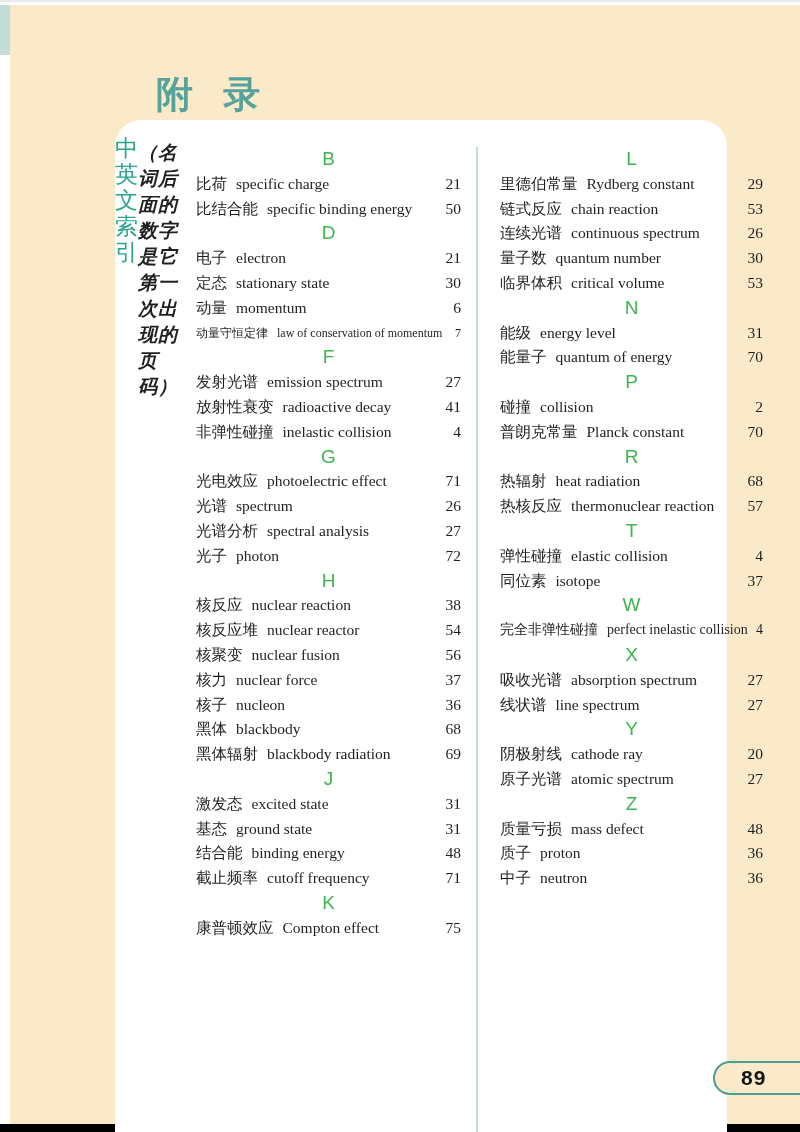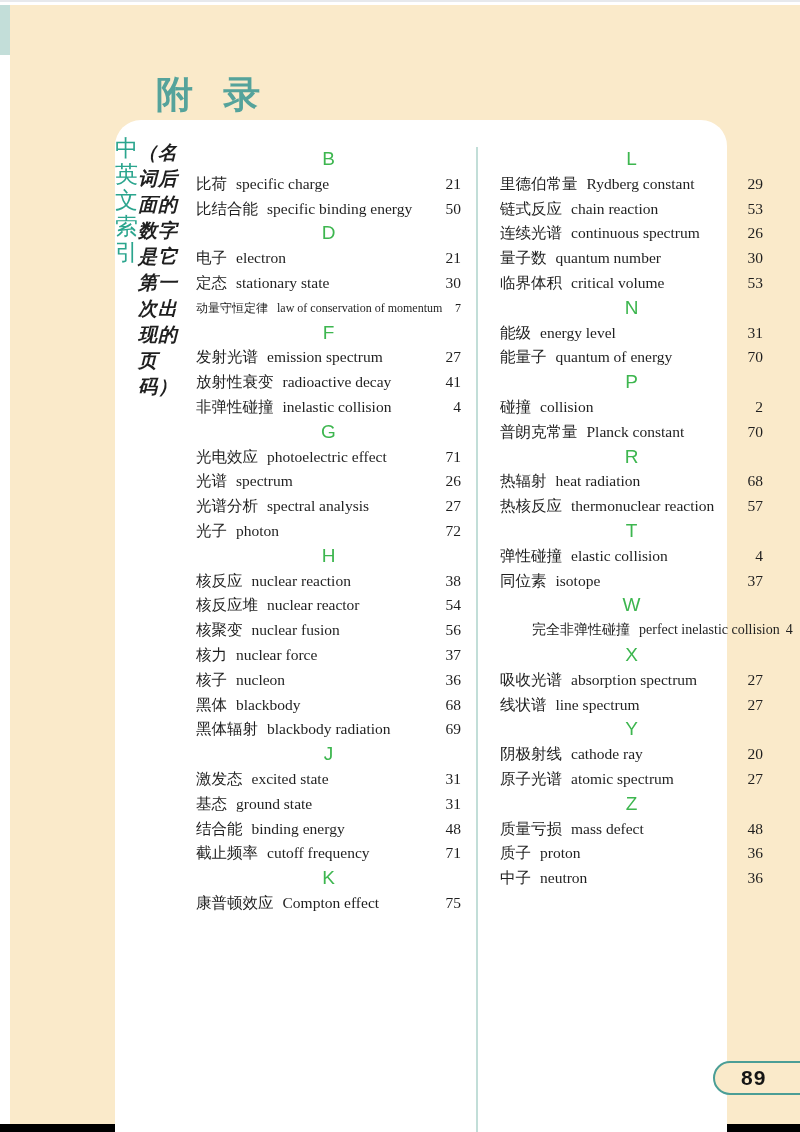--- a/index.html
+++ b/index.html
@@ -95,20 +95,24 @@
         </div>
         <div class="letter">D</div>
         <div class="entry">
           <span class="text"><span class="zh">电子</span><span class="en">electron</span></span>
           <span class="pg">21</span>
         </div>
         <div class="entry">
           <span class="text"><span class="zh">定态</span><span class="en">stationary state</span></span>
           <span class="pg">30</span>
         </div>
+        <div class="entry">
+          <span class="text"><span class="zh">动量</span><span class="en">momentum</span></span>
+          <span class="pg">6</span>
+        </div>
         <div class="entry" style="font-size: 12px;">
           <span class="text"><span class="zh">动量守恒定律</span><span class="en">law of conservation of momentum</span></span>
           <span class="pg">7</span>
         </div>
         <div class="letter">F</div>
         <div class="entry">
           <span class="text"><span class="zh">发射光谱</span><span class="en">emission spectrum</span></span>
           <span class="pg">27</span>
         </div>
         <div class="entry">
@@ -240,21 +244,21 @@
         <div class="letter">T</div>
         <div class="entry">
           <span class="text"><span class="zh">弹性碰撞</span><span class="en">elastic collision</span></span>
           <span class="pg">4</span>
         </div>
         <div class="entry">
           <span class="text"><span class="zh">同位素</span><span class="en">isotope</span></span>
           <span class="pg">37</span>
         </div>
         <div class="letter">W</div>
-        <div class="entry" style="font-size: 14px; margin-left: 32px;">
+        <div class="entry" style="font-size: 14px;">
           <span class="text"><span class="zh">完全非弹性碰撞</span><span class="en">perfect inelastic collision</span></span>
           <span class="pg">4</span>
         </div>
         <div class="letter">X</div>
         <div class="entry">
           <span class="text"><span class="zh">吸收光谱</span><span class="en">absorption spectrum</span></span>
           <span class="pg">27</span>
         </div>
         <div class="entry">
           <span class="text"><span class="zh">线状谱</span><span class="en">line spectrum</span></span>

